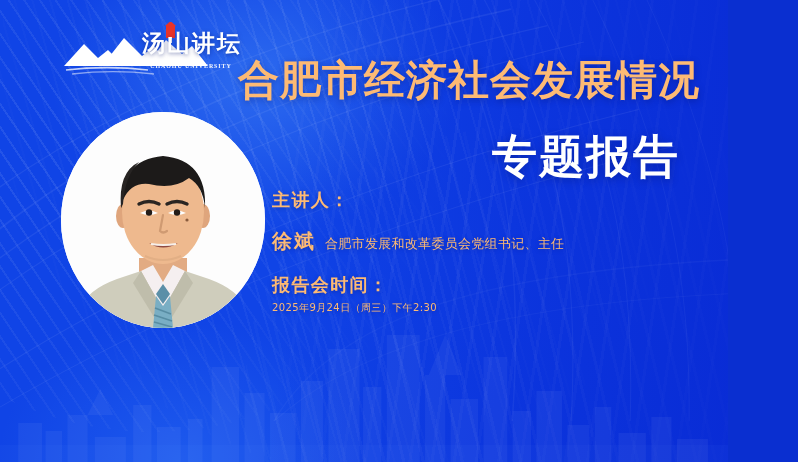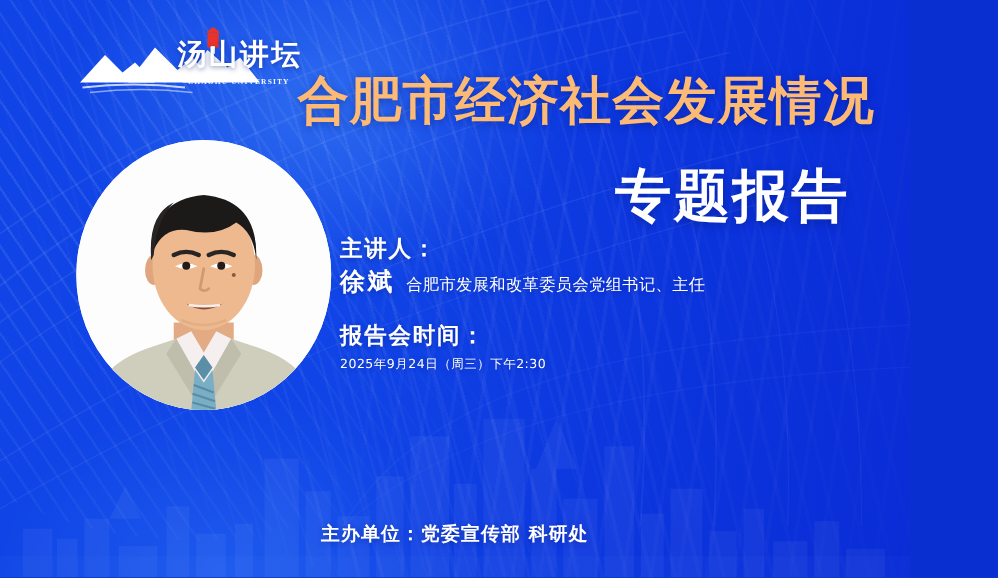--- a/index.html
+++ b/index.html
@@ -106,32 +106,32 @@
   .title2{
     position:absolute;right:48px;top:134px;
     font-size:45px;font-weight:700;color:#ffffff;letter-spacing:2px;
     white-space:nowrap;line-height:1;
     font-family:"DejaVu Sans","Liberation Sans",sans-serif;
     text-shadow:0 2px 8px rgba(2,20,110,.45);
     margin-left:28px;
   }
 
   
-  .info{position:absolute;left:272px;top:190px;width:480px;color:#ffffff;}
+  .info{position:absolute;left:272px;top:190px;width:480px;color:#fdba74;}
   .info-label{
     font-size:18px;font-weight:700;letter-spacing:1.4px;line-height:1.12;
     font-family:"DejaVu Sans","Liberation Sans",sans-serif;
     text-shadow:0 1px 4px rgba(2,20,110,.4);
   }
   .info-value{
     font-size:10px;font-weight:400;letter-spacing:.4px;line-height:1.2;
     font-family:"DejaVu Sans","Liberation Sans",sans-serif;
     text-shadow:0 1px 4px rgba(2,20,110,.35);
   }
-  .speaker-row{display:flex;align-items:baseline;gap:9px;margin-top:2px;}
+  .speaker-row{display:flex;align-items:baseline;gap:9px;margin-top:18px;}
   .speaker-name{
     font-size:20px;font-weight:700;letter-spacing:2px;
     font-family:"DejaVu Sans","Liberation Sans",sans-serif;
     text-shadow:0 1px 4px rgba(2,20,110,.4);
   }
   .speaker-title{
     font-size:13px;font-weight:400;letter-spacing:.3px;
     font-family:"DejaVu Sans","Liberation Sans",sans-serif;
     text-shadow:0 1px 4px rgba(2,20,110,.35);
   }
@@ -295,15 +295,14 @@
 
     <div class="gap-lg"></div>
     <div class="info-label">报告会时间：</div>
     <div class="gap-sm"></div>
     <div class="info-value">2025年9月24日（周三）下午2:30</div>
 
     <div class="gap-lg"></div>
     <div class="gap-sm"></div>
   </div>
 
-  <div class="footer">主办单位：党委宣传部  科研处</div>
 
 </div>
 
 </body></html>

